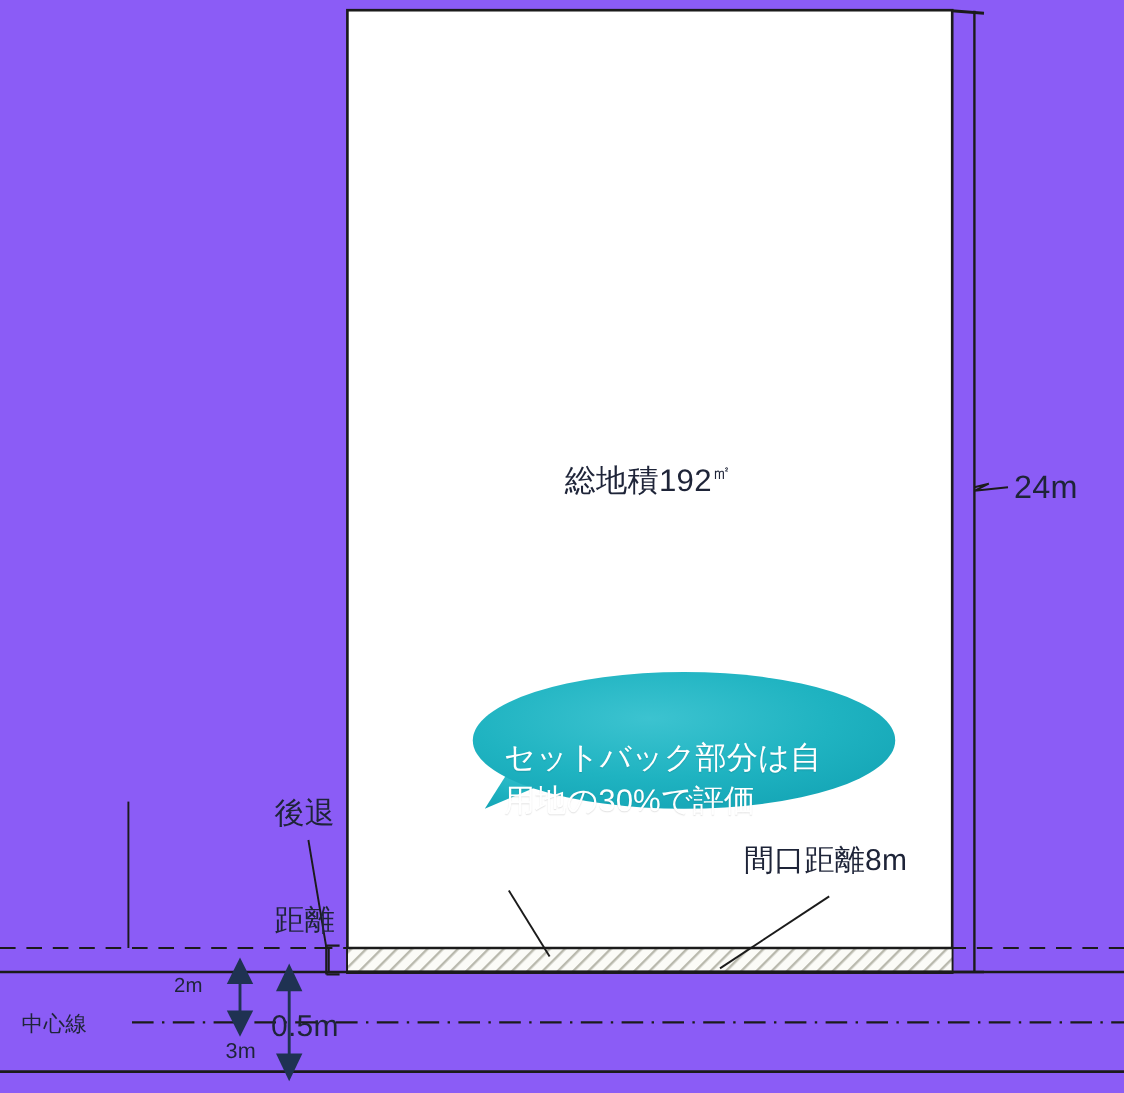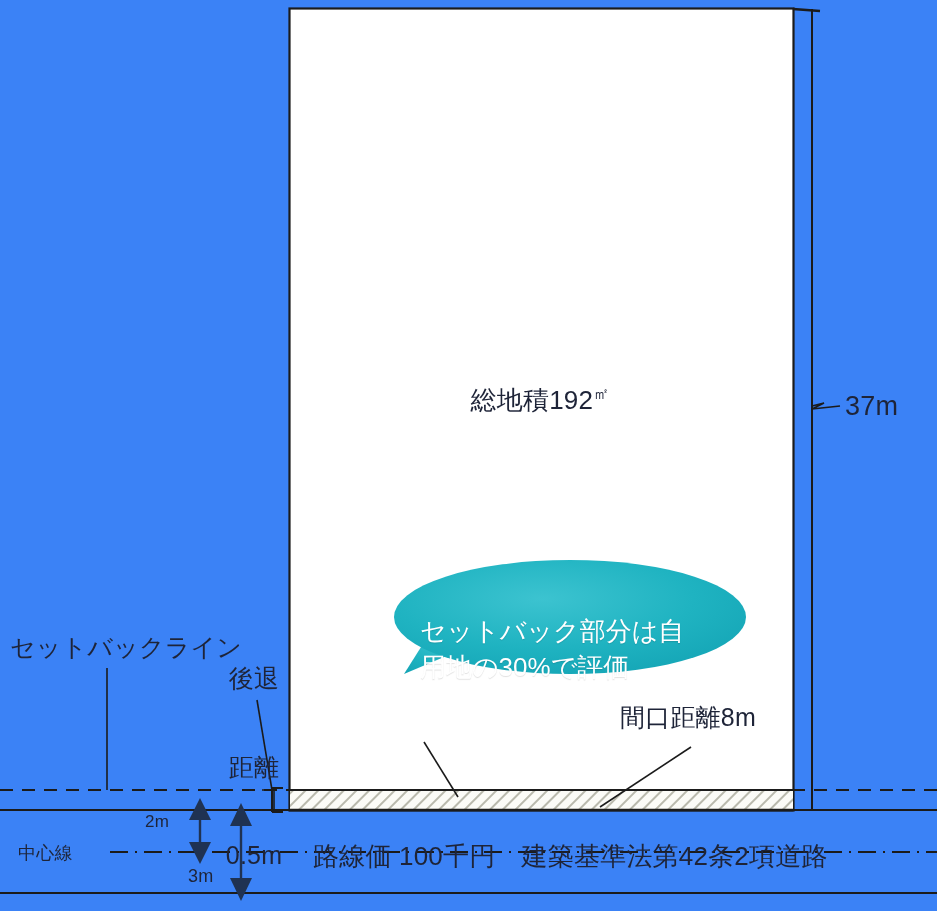--- a/index.html
+++ b/index.html
@@ -8,21 +8,21 @@
     background: #ffffff;
   }
   body {
     font-family: "Liberation Sans", "DejaVu Sans", sans-serif;
     color: #1e2438;
   }
   #stage {
     position: relative;
     width: 937px;
     height: 911px;
-    background: #3b82f6;
+    background: #8b5cf6;
     overflow: hidden;
   }
   #stage svg.layer {
     position: absolute;
     left: 0;
     top: 0;
     width: 937px;
     height: 911px;
   }
   .lbl {
@@ -121,37 +121,35 @@
     <line x1="241" y1="816" x2="241" y2="888" stroke="#1f3252" stroke-width="2.4"></line>
     <path d="M241,803 L252,826 L230,826 Z" fill="#1f3252"></path>
     <path d="M241,901 L252,878 L230,878 Z" fill="#1f3252"></path>
 
     <path d="M440,617 L404,674 L470,646 Z" fill="url(#calloutGrad)"></path>
     <ellipse cx="570" cy="617" rx="176" ry="57" fill="url(#calloutGrad)"></ellipse>
   </svg>
 
   <div class="lbl" id="label-total-area"><span>総地積192</span><span class="sup">㎡</span></div>
 
-  <div class="lbl" id="label-dimension-24">37m</div>
+  <div class="lbl" id="label-dimension-24">24m</div>
 
-  <div class="lbl" id="label-setback-line">セットバックライン</div>
 
   <div class="lbl" id="label-recess">
     <div>後退</div>
     <div>距離</div>
     <div>0.5m</div>
   </div>
 
 
   <div class="lbl" id="label-frontage">間口距離8m</div>
 
   <div class="lbl" id="label-dim-2m">2m</div>
 
   <div class="lbl" id="label-dim-3m">3m</div>
 
   <div class="lbl" id="label-centerline">中心線</div>
 
-  <div class="lbl" id="label-road-info">路線価 100千円　建築基準法第42条2項道路</div>
 
   <div id="callout-text">セットバック部分は自
 用地の30%で評価</div>
 
 </div>
 
 </body></html>

